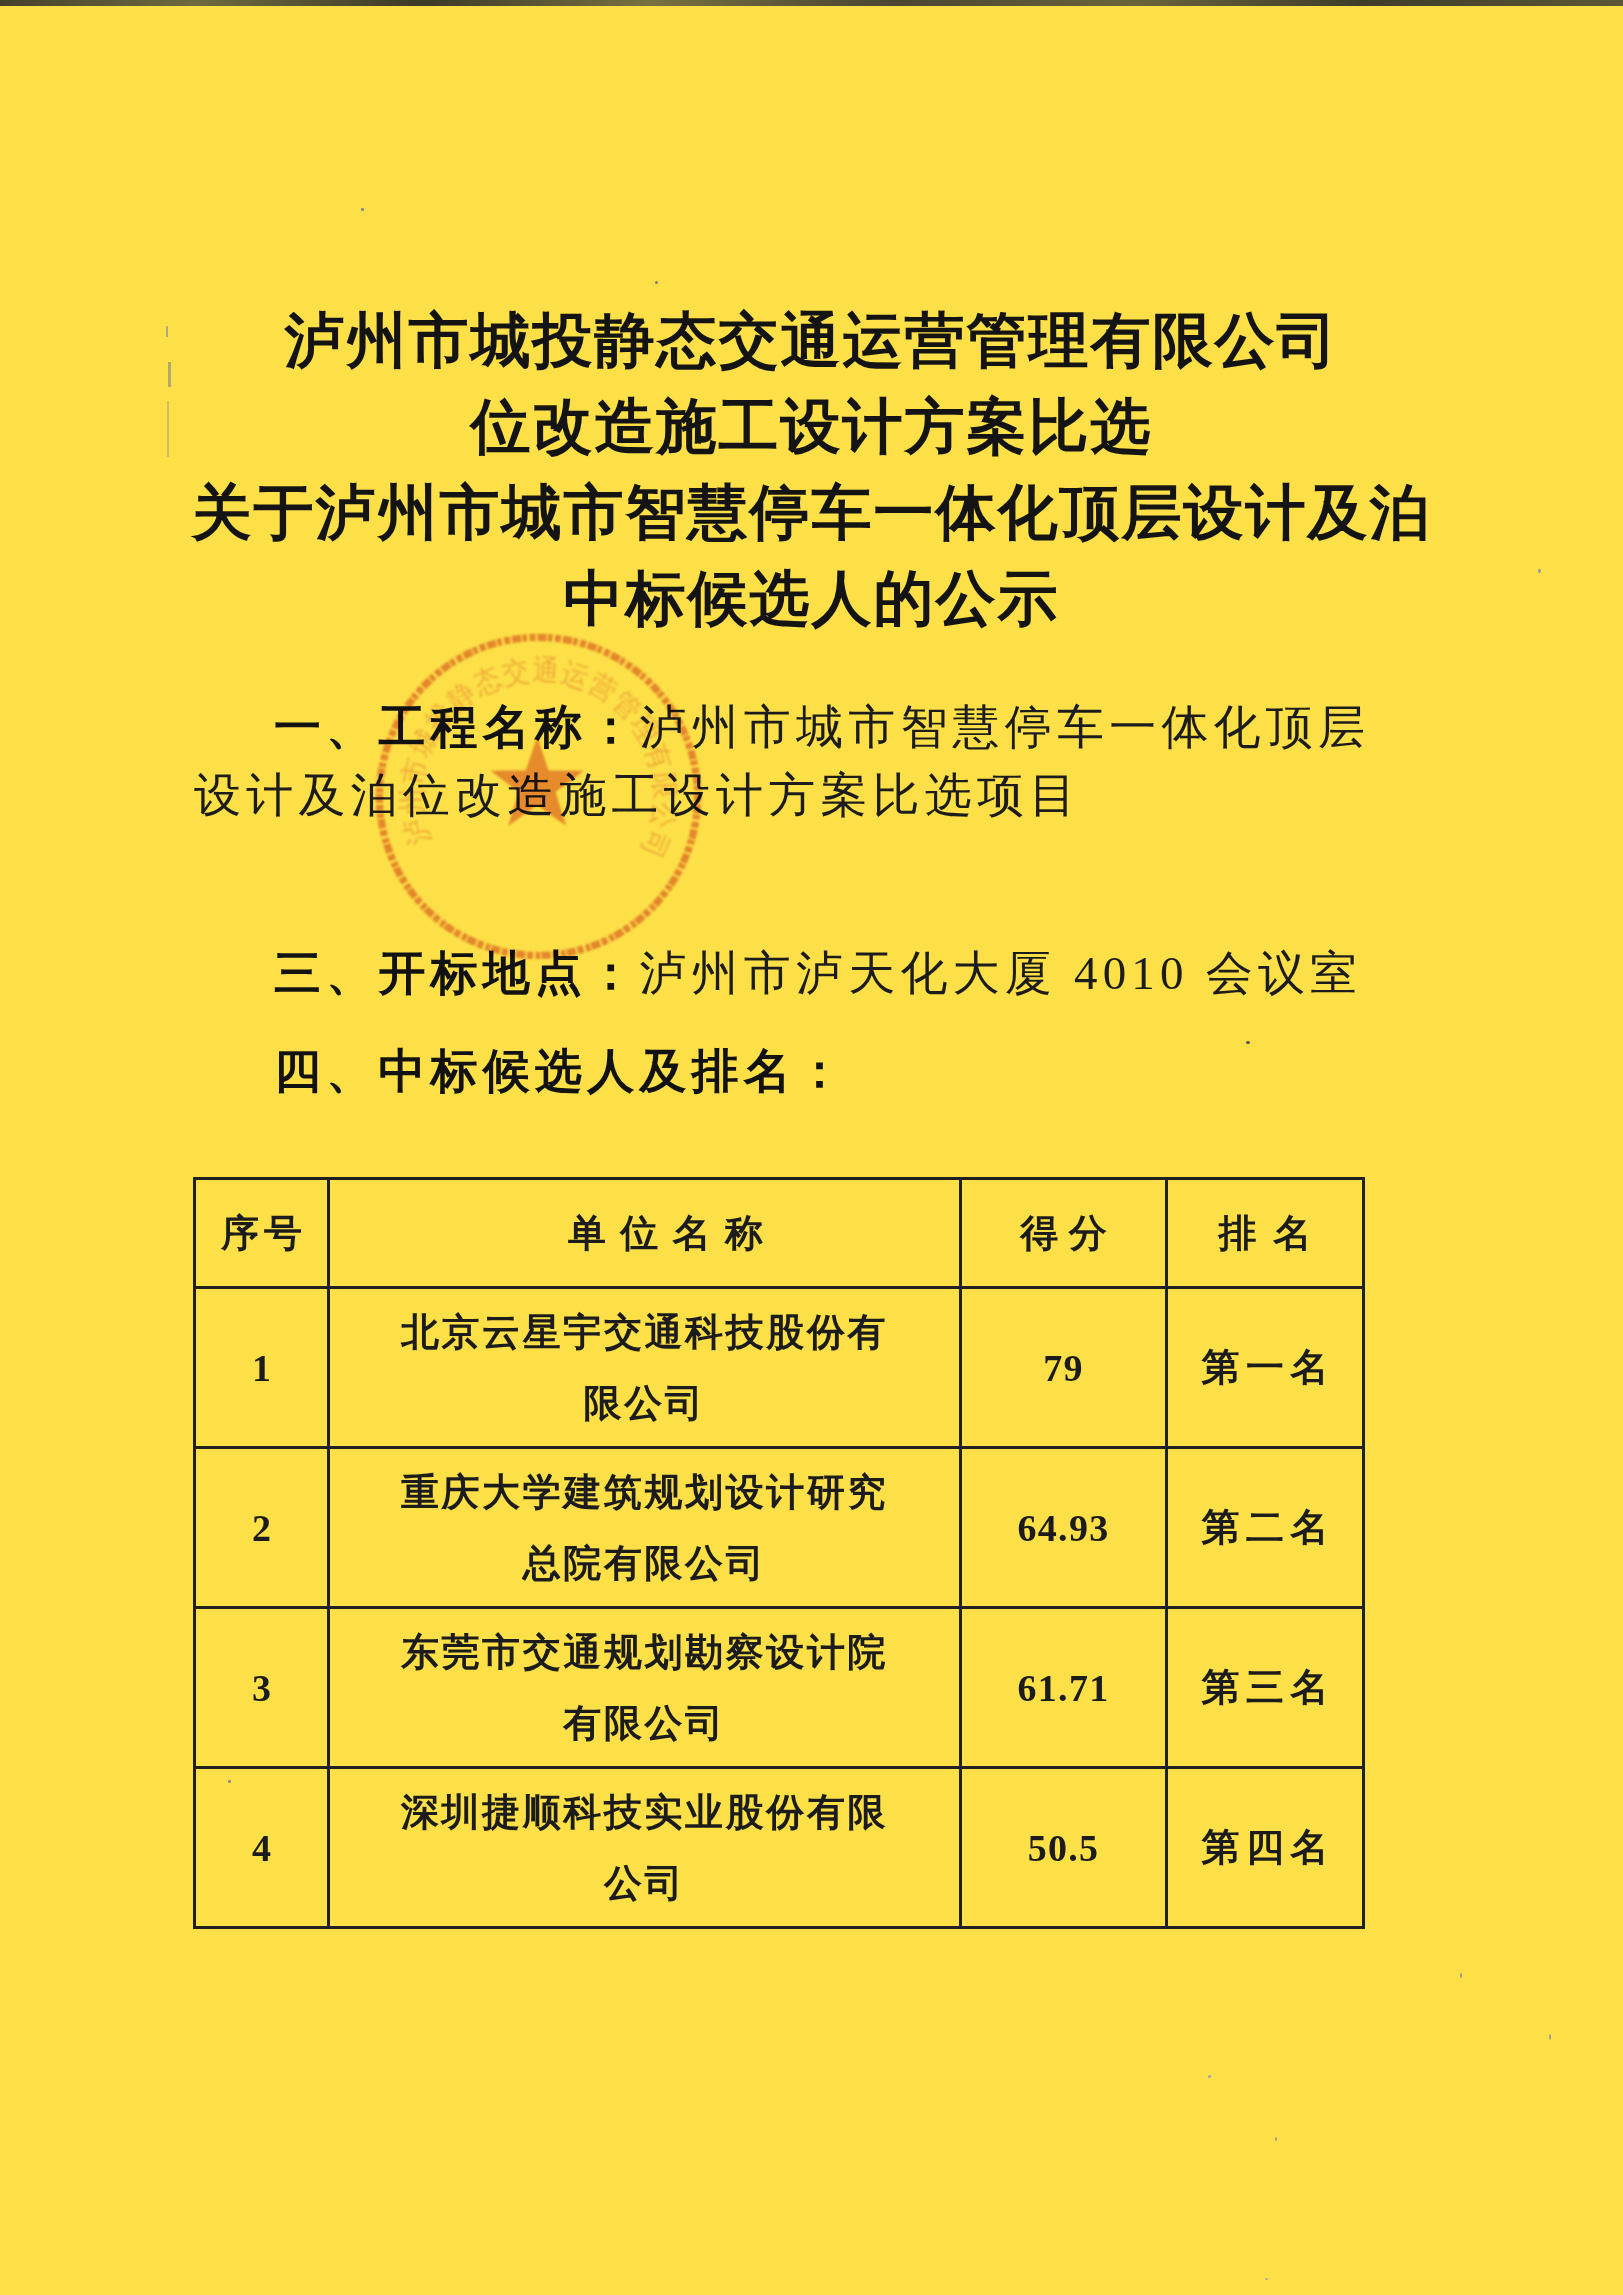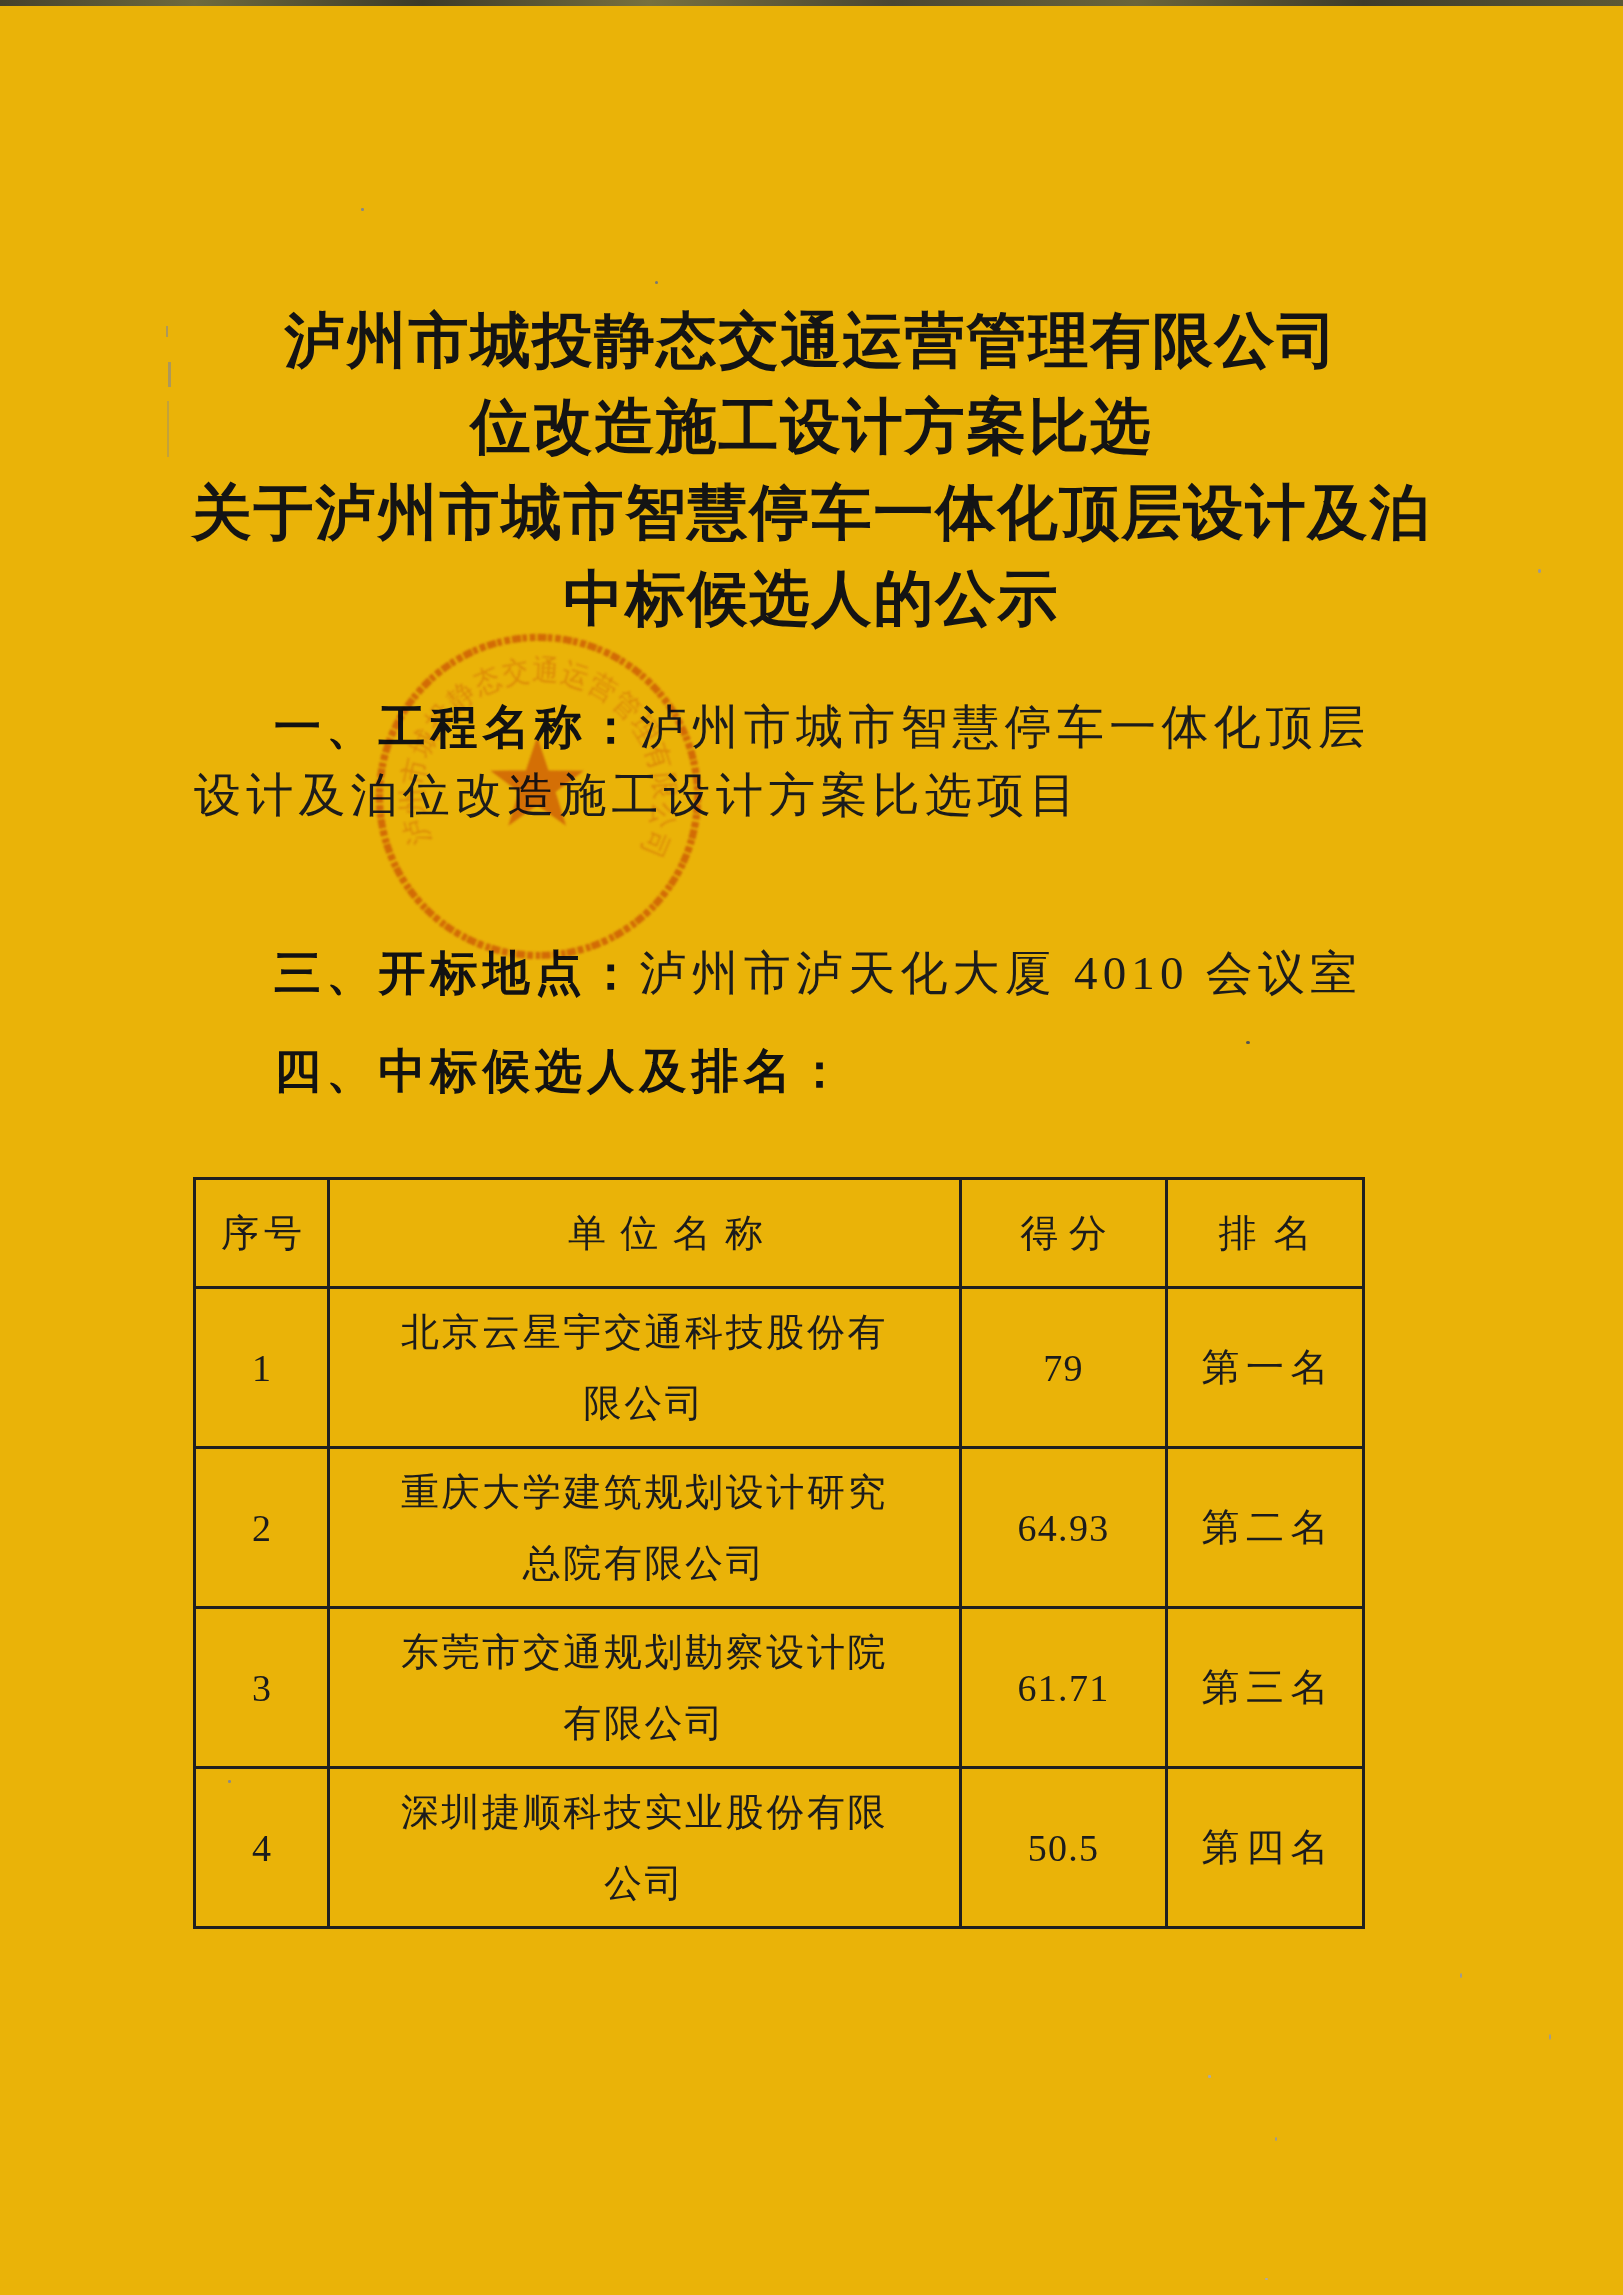--- a/index.html
+++ b/index.html
@@ -1,21 +1,21 @@
 <!DOCTYPE html>
 <html lang="zh" style="font-size:10.5px"><head>
 <meta charset="utf-8">
 <style>
   * { margin: 0; padding: 0; box-sizing: border-box; }
   html, body { background: #ffffff; }
   .page {
     position: relative;
     width: 1623px;
     height: 2295px;
-    background: #eab308;
+    background: #fde047;
     overflow: hidden;
     font-family: "Liberation Serif", "DejaVu Serif", serif;
     color: #1c1c1c;
   }
   
   .scan-top {
     position: absolute; left: 0; top: 0; width: 1623px; height: 5.9px;
     background: linear-gradient(90deg,#45412c 0%,#6e6a3e 12%,#3c3a28 26%,#77703f 40%,#4a4632 55%,#6a643a 70%,#3f3c2a 84%,#5c5835 100%);
   }
   .title {
@@ -46,21 +46,21 @@
 
   table.bids {
     position: absolute; left: 193px; top: 1177px;
     width: 1169px;
     border-collapse: collapse;
     table-layout: fixed;
   }
   table.bids th, table.bids td {
     border: 3.3px solid #202020;
     text-align: center; vertical-align: middle;
-    font-weight: 400;
+    font-weight: 700;
     font-size: 38px;
     color: #1c1c1c;
   }
   table.bids tr.hdr { height: 109px; }
   table.bids tr.row { height: 160px; }
   th.h-seq  { letter-spacing: 5.2px;  text-indent: 5.2px; }
   th.h-comp { letter-spacing: 14.4px; text-indent: 14.4px; padding-left: 42px; }
   th.h-score{ letter-spacing: 10.5px; text-indent: 10.5px; }
   th.h-rank { letter-spacing: 17px; text-indent: 17px; }
   td.c-seq  { font-size: 41px; }

